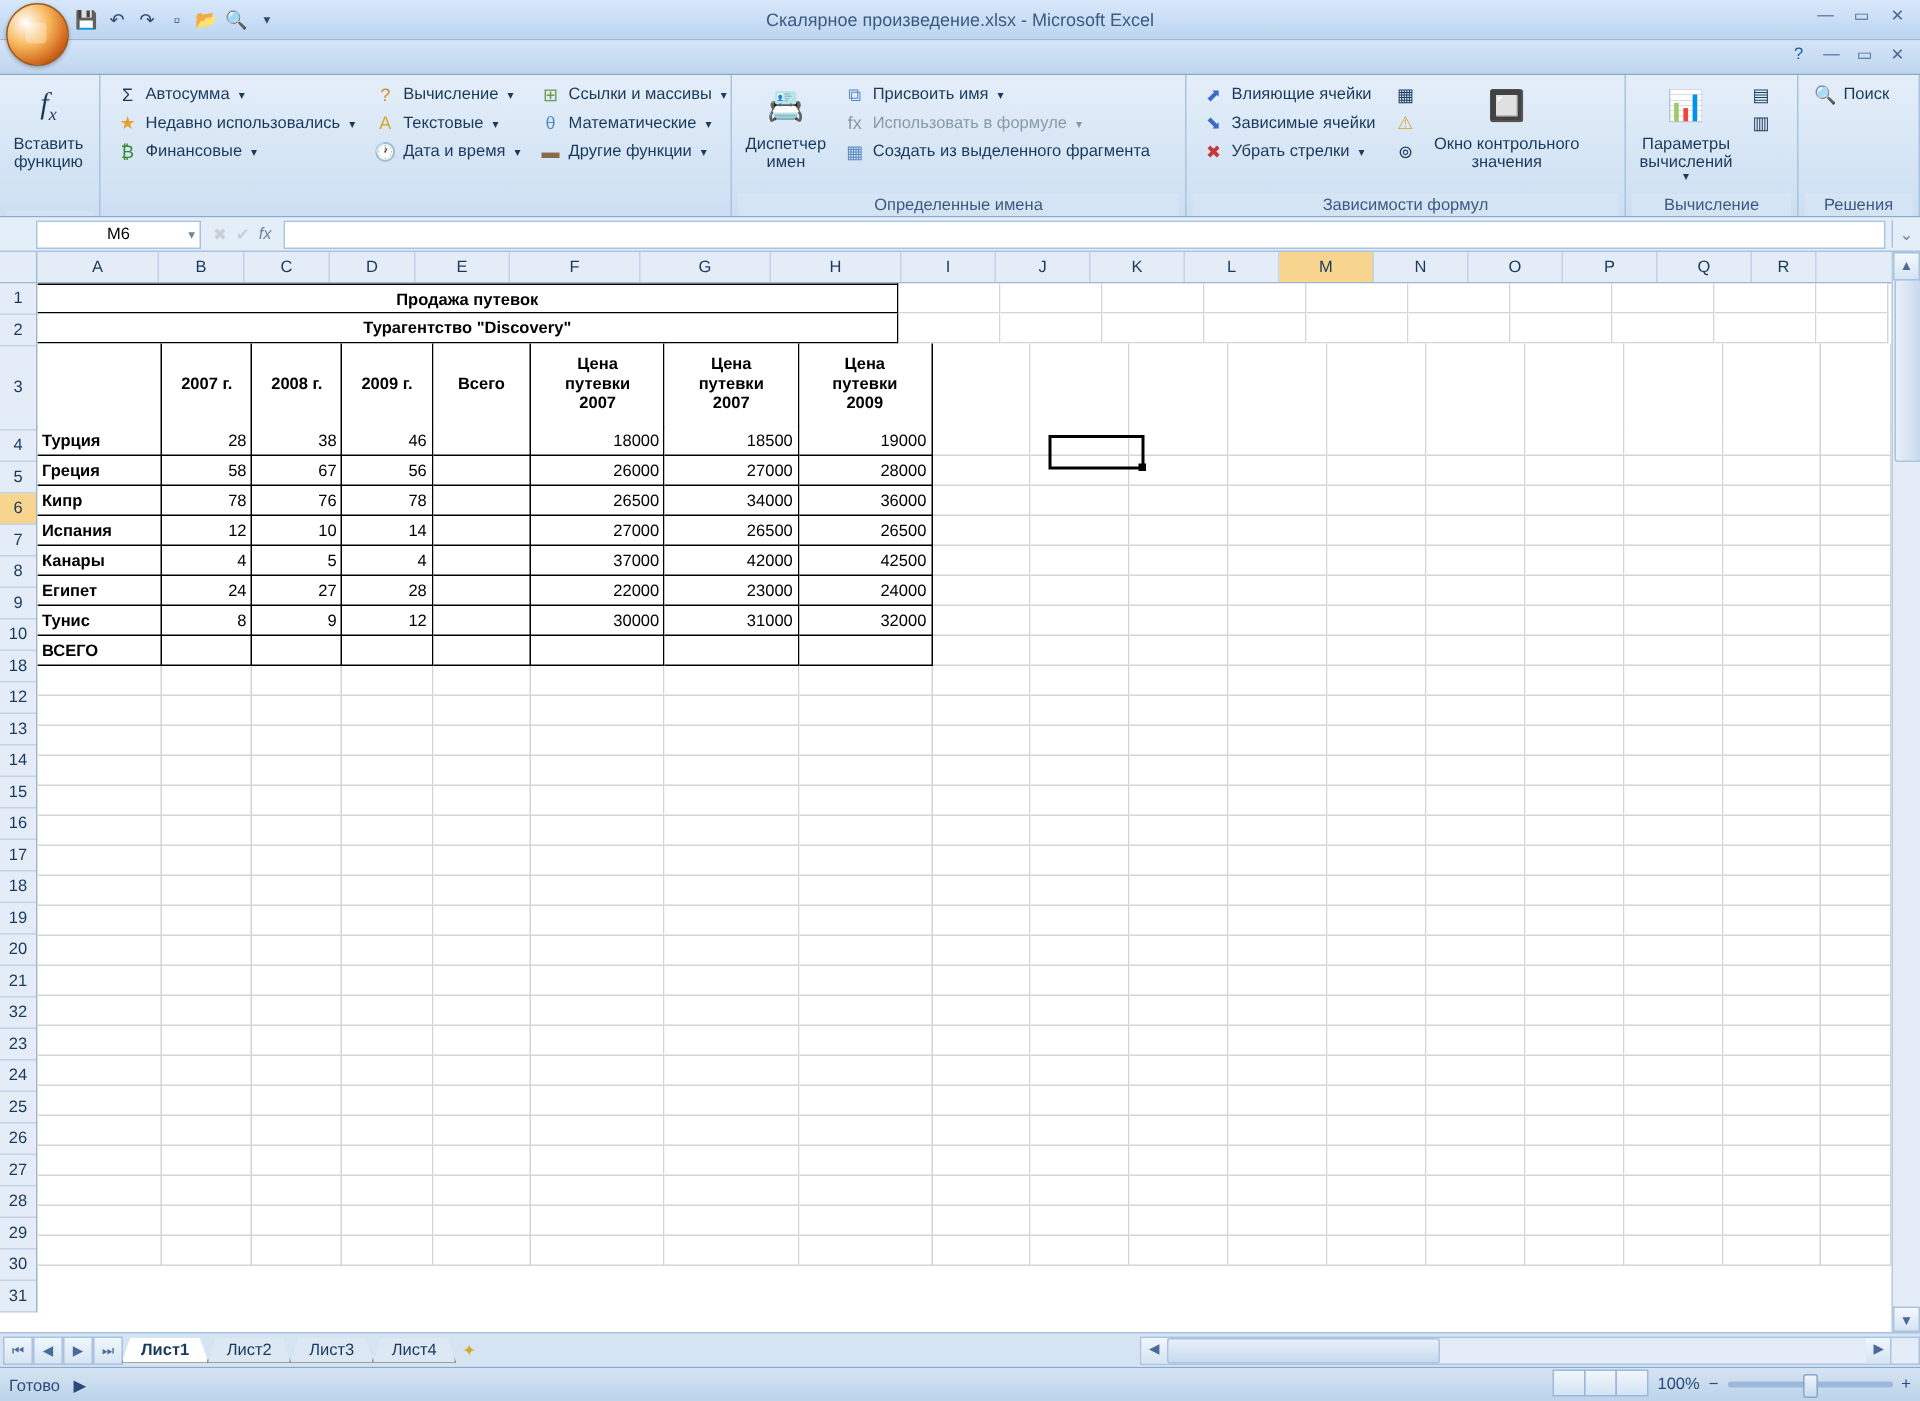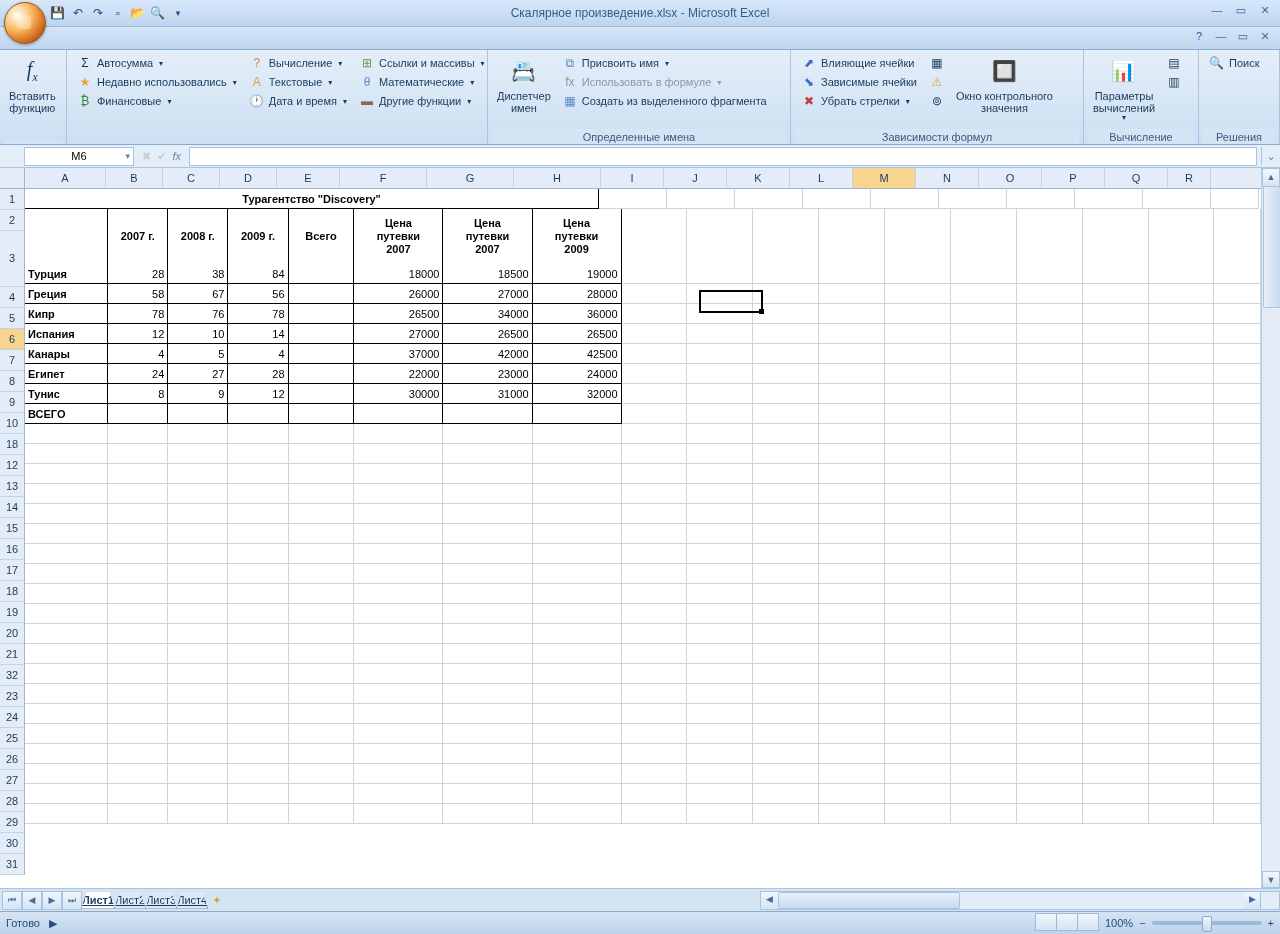--- a/index.html
+++ b/index.html
@@ -51,21 +51,21 @@
 .cell.ctr{text-align:center;}
 .cell.rt{text-align:right;}
 .grid-right{flex:1;display:flex;flex-direction:column;overflow:hidden;}
 .vscroll{width:18px;background:#e4ecf7;border-left:1px solid #b8cce0;position:relative;}
 .vscroll .up,.vscroll .down{height:17px;background:linear-gradient(to bottom,#f4f8fc,#d5e4f3);border:1px solid #a9c3e0;text-align:center;font-size:9px;line-height:17px;color:#4a6a97;}
 .vscroll .down{position:absolute;bottom:0;width:100%;box-sizing:border-box;}
 .vscroll .thumb{position:absolute;top:18px;width:16px;left:1px;height:120px;background:linear-gradient(to right,#e8f0fa,#c8daef);border:1px solid #a9c3e0;border-radius:2px;}
 .sheet-tabs{height:22px;background:#d5e4f3;display:flex;align-items:center;border-top:1px solid #a9c3e0;position:relative;}
 .nav-btns{display:flex;margin-left:2px;}
 .nav-btns span{width:18px;height:17px;border:1px solid #a9c3e0;background:linear-gradient(to bottom,#f0f6fc,#d5e4f3);display:inline-flex;align-items:center;justify-content:center;font-size:9px;color:#4a6a97;}
-.stab{padding:2px 0;background:#fff;border:1px solid #8a8a8a;border-top:none;margin-left:-1px;font-size:11px;color:#1a3a5c;clip-path:polygon(6px 0,calc(100% - 6px) 0,100% 100%,0 100%);text-decoration:underline;}
+.stab{padding:2px 12px;background:#fff;border:1px solid #8a8a8a;border-top:none;margin-left:-1px;font-size:11px;color:#1a3a5c;clip-path:polygon(6px 0,calc(100% - 6px) 0,100% 100%,0 100%);}
 .stab.active{font-weight:bold;background:#fff;z-index:2;}
 .stab.inactive{background:#dde8f5;}
 .hscroll{position:absolute;right:18px;width:500px;height:17px;background:#e4ecf7;display:flex;border:1px solid #a9c3e0;}
 .hscroll .lb,.hscroll .rb{width:17px;text-align:center;font-size:9px;line-height:15px;background:linear-gradient(to bottom,#f0f6fc,#d5e4f3);color:#4a6a97;}
 .hscroll .track{flex:1;position:relative;}
 .hscroll .thumb{position:absolute;left:0;width:180px;height:15px;background:linear-gradient(to bottom,#e8f0fa,#c8daef);border:1px solid #a9c3e0;border-radius:2px;}
 .sheet-tabs .sqsplit{width:18px;height:17px;position:absolute;right:0;background:#e4ecf7;border:1px solid #a9c3e0;}
 .statusbar{height:22px;background:linear-gradient(to bottom,#d5e4f3,#bcd3ea);display:flex;align-items:center;justify-content:space-between;padding:0 6px;font-size:11px;color:#2b4a78;border-top:1px solid #8ba9cc;}
 .statusbar .right{display:flex;align-items:center;gap:6px;}
 .view-btns span{width:20px;height:16px;border:1px solid #9db8d9;display:inline-block;margin-left:-1px;background:linear-gradient(to bottom,#f0f6fc,#d5e4f3);}
@@ -334,20 +334,33 @@
         <div class="col-hdr" style="width: 62px;">K</div>
         <div class="col-hdr" style="width: 62px;">L</div>
         <div class="col-hdr hl" style="width: 62px;">M</div>
         <div class="col-hdr" style="width: 62px;">N</div>
         <div class="col-hdr" style="width: 62px;">O</div>
         <div class="col-hdr" style="width: 62px;">P</div>
         <div class="col-hdr" style="width: 62px;">Q</div>
         <div class="col-hdr" style="width: 42px;">R</div>
       </div>
     <div class="grid-body" id="grid-body" style="position:relative;">
+      <div class="cells-row">
+          <div class="cell b bt bold ctr" style="width: 567px;">Продажа путевок</div>
+          <div class="cell" style="width: 61px;"></div>
+          <div class="cell" style="width: 61px;"></div>
+          <div class="cell" style="width: 61px;"></div>
+          <div class="cell" style="width: 61px;"></div>
+          <div class="cell" style="width: 61px;"></div>
+          <div class="cell" style="width: 61px;"></div>
+          <div class="cell" style="width: 61px;"></div>
+          <div class="cell" style="width: 61px;"></div>
+          <div class="cell" style="width: 61px;"></div>
+          <div class="cell" style="width: 41px;"></div>
+        </div>
         <div class="cells-row">
           <div class="cell b bold ctr" style="width: 567px;">Турагентство "Discovery"</div>
           <div class="cell" style="width: 61px;"></div>
           <div class="cell" style="width: 61px;"></div>
           <div class="cell" style="width: 61px;"></div>
           <div class="cell" style="width: 61px;"></div>
           <div class="cell" style="width: 61px;"></div>
           <div class="cell" style="width: 61px;"></div>
           <div class="cell" style="width: 61px;"></div>
           <div class="cell" style="width: 61px;"></div>
@@ -383,21 +396,21 @@
           <div class="cell hdr-cell" style="width: 61px;"></div>
           <div class="cell hdr-cell" style="width: 61px;"></div>
           <div class="cell hdr-cell" style="width: 61px;"></div>
           <div class="cell hdr-cell" style="width: 61px;"></div>
           <div class="cell hdr-cell" style="width: 41px;"></div>
         </div>
         <div class="cells-row">
           <div class="cell b bold" style="width: 79px;">Турция</div>
           <div class="cell b rt" style="width: 55px;">28</div>
           <div class="cell b rt" style="width: 55px;">38</div>
-          <div class="cell b rt" style="width: 55px;">84</div>
+          <div class="cell b rt" style="width: 55px;">46</div>
           <div class="cell b" style="width: 61px;"></div>
           <div class="cell b rt" style="width: 85px;">18000</div>
           <div class="cell b rt" style="width: 85px;">18500</div>
           <div class="cell b rt" style="width: 85px;">19000</div>
           <div class="cell" style="width: 61px;"></div>
           <div class="cell" style="width: 61px;"></div>
           <div class="cell" style="width: 61px;"></div>
           <div class="cell" style="width: 61px;"></div>
           <div class="cell" style="width: 61px;"></div>
           <div class="cell" style="width: 61px;"></div>

